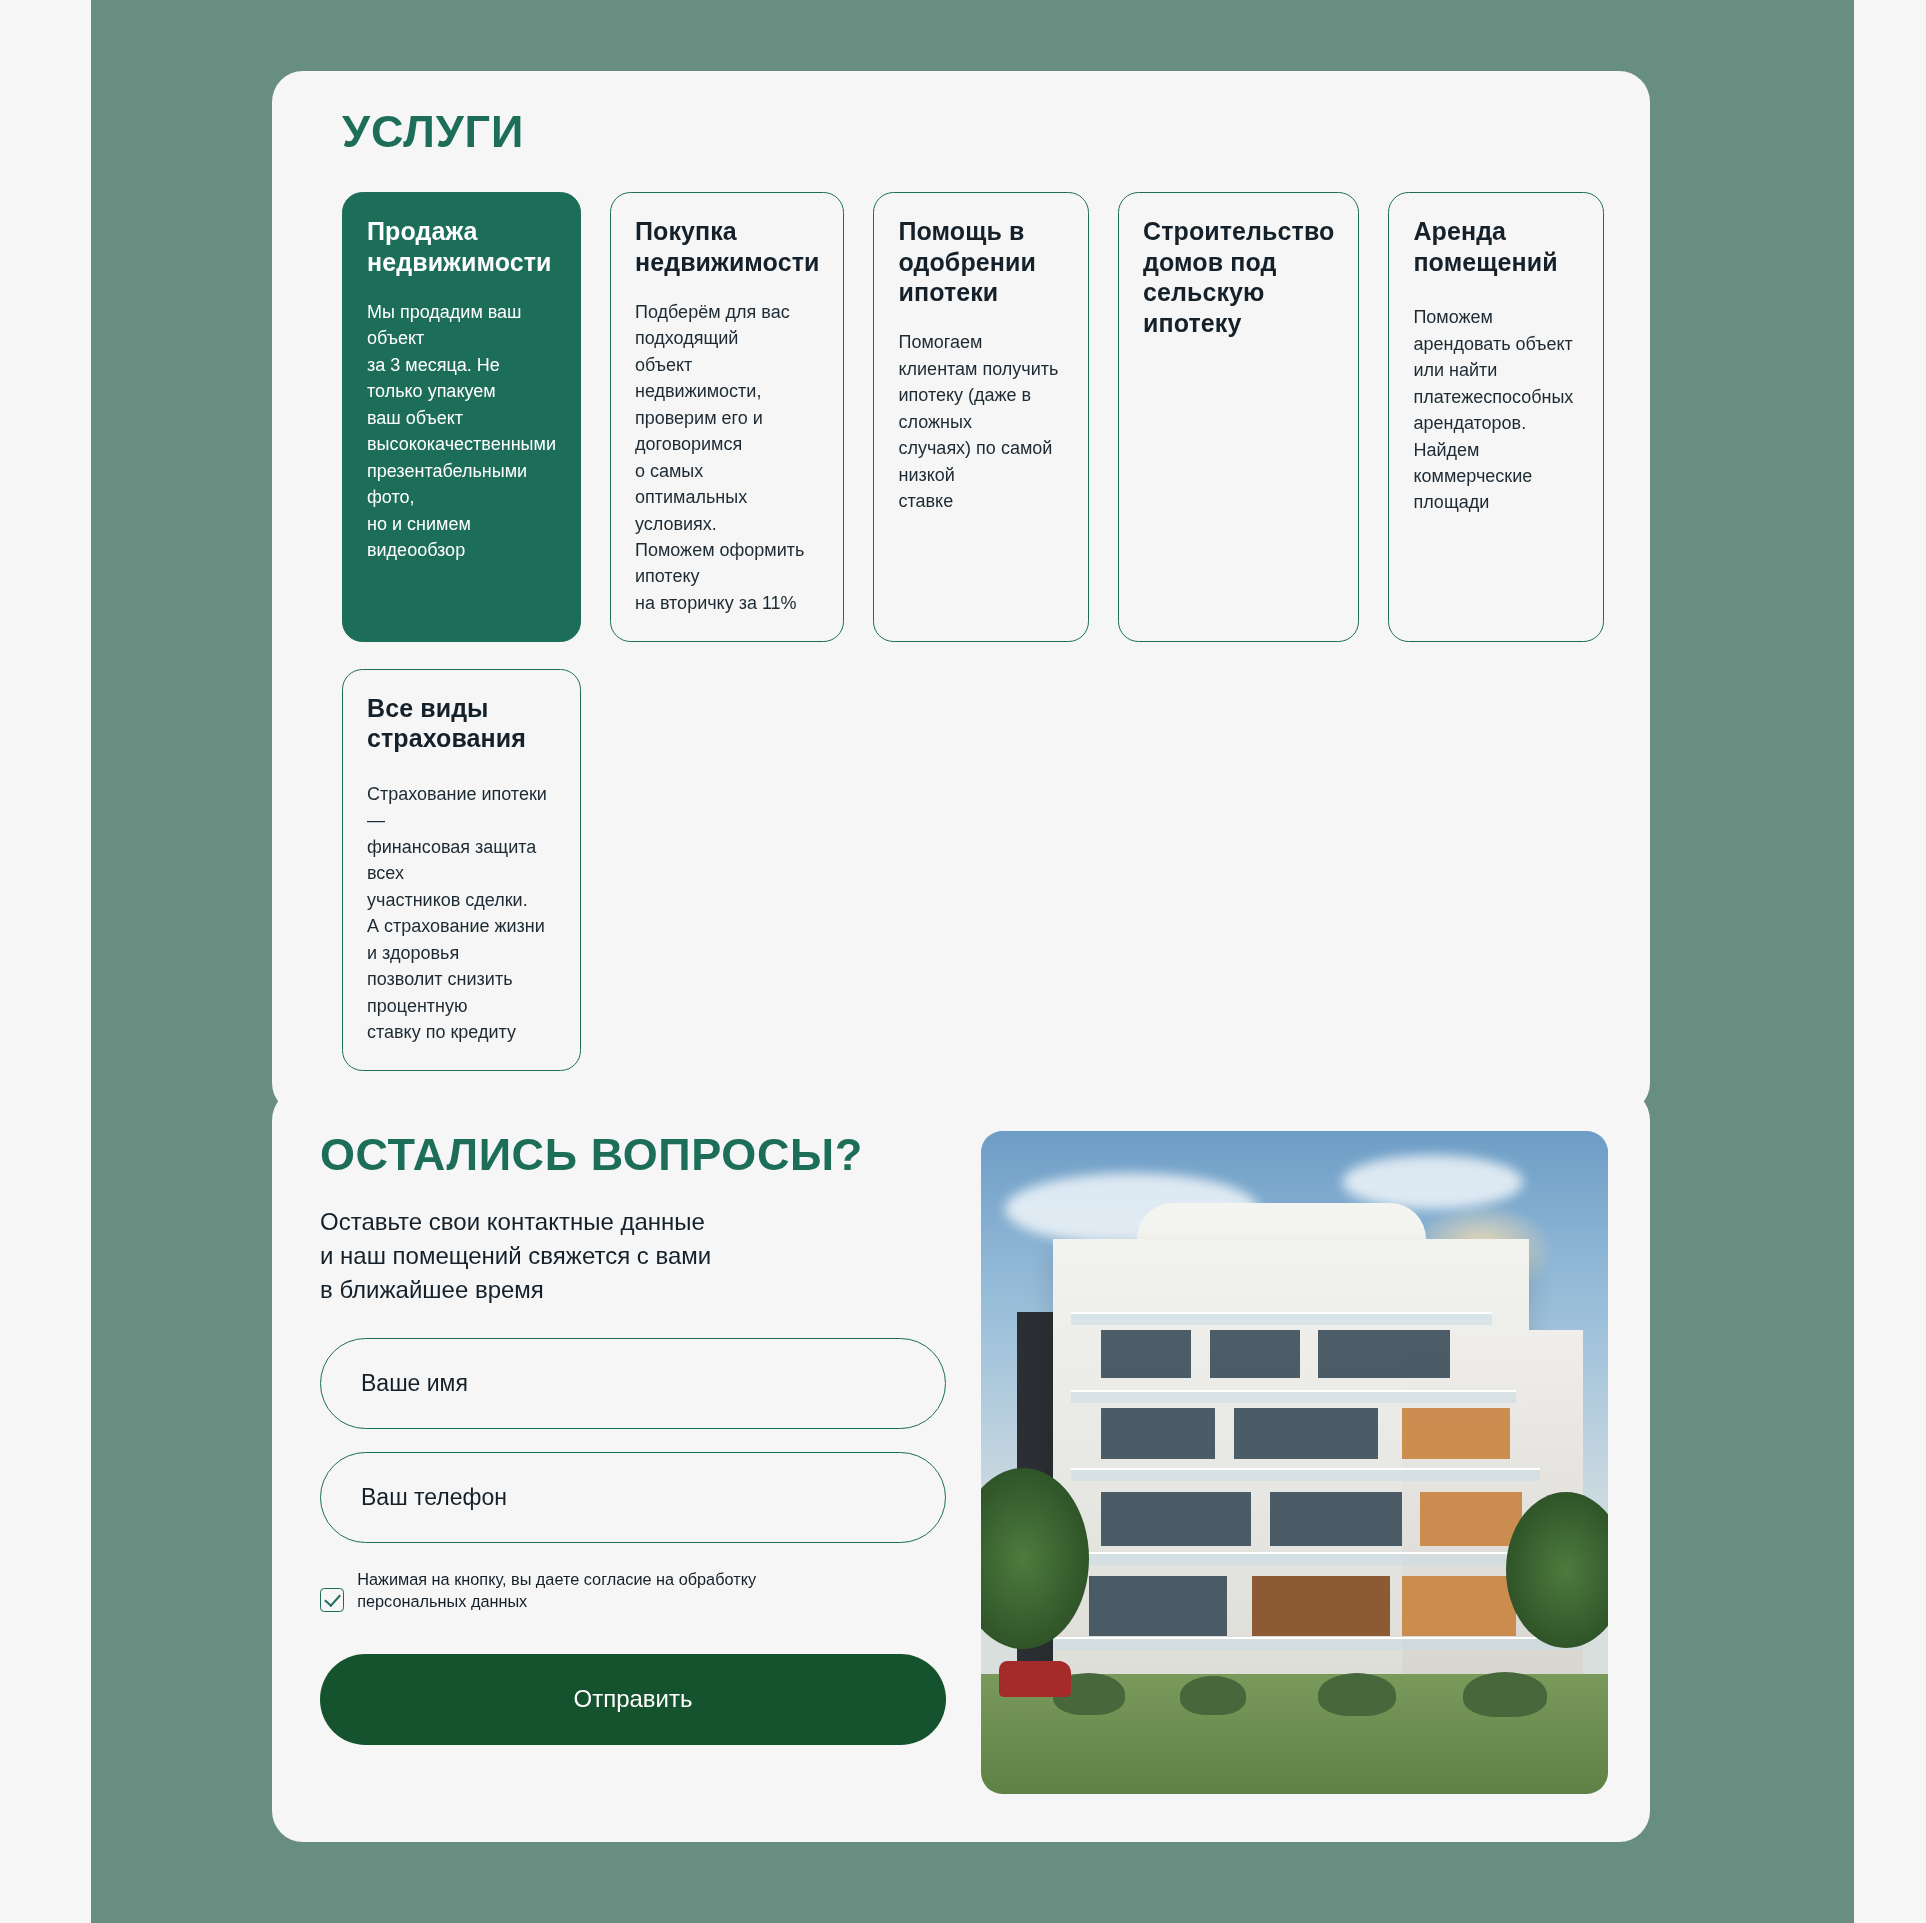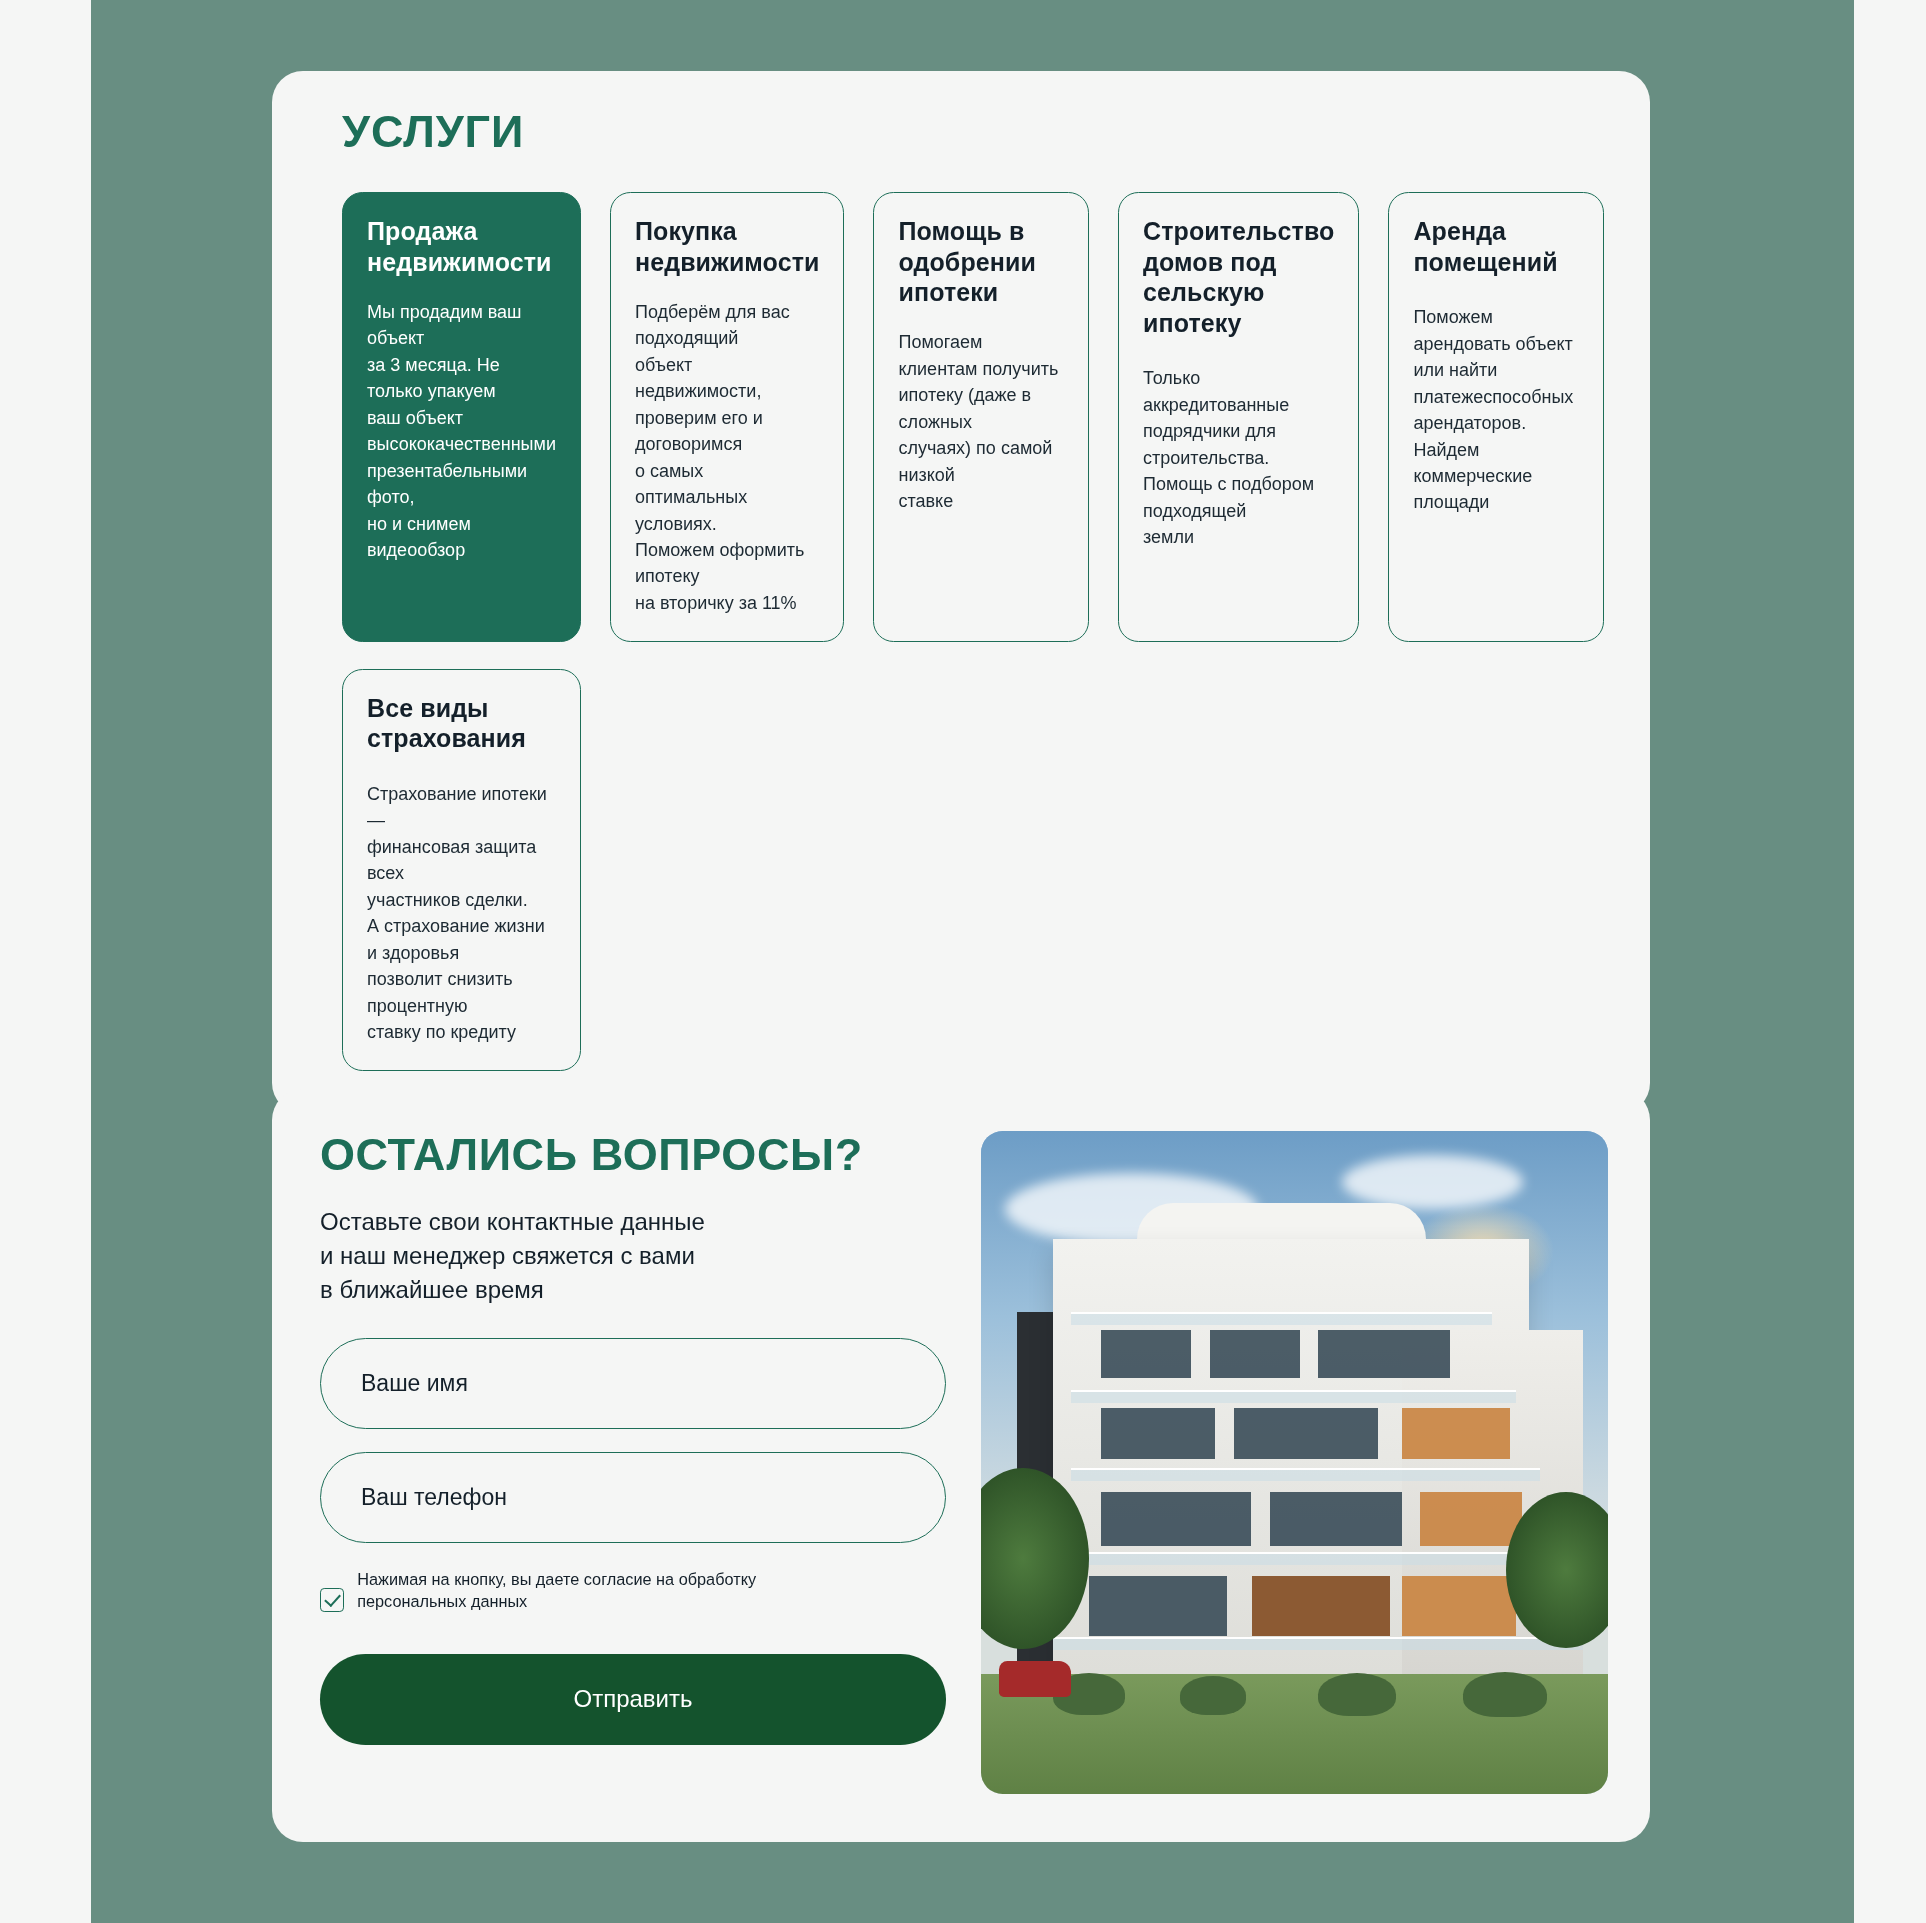--- a/index.html
+++ b/index.html
@@ -323,24 +323,20 @@
           <div class="svc-body">Помогаем клиентам получить
 ипотеку (даже в сложных
 случаях) по самой низкой
 ставке</div>
         </div>
 
         <div class="svc tall">
           <div class="svc-title">Строительство
 домов под сельскую
 ипотеку</div>
-          <div class="svc-body">Только аккредитованные
-подрядчики для строительства.
-Помощь с подбором подходящей
-земли</div>
         </div>
 
         <div class="svc tall">
           <div class="svc-title">Аренда
 помещений</div>
           <div class="svc-body">Поможем арендовать объект
 или найти платежеспособных
 арендаторов. Найдем
 коммерческие площади</div>
         </div>
@@ -357,21 +353,21 @@
         </div>
 
       </div>
     </section>
 
     <section class="questions-card">
 
       <div class="q-left">
         <h2 class="q-title">ОСТАЛИСЬ ВОПРОСЫ?</h2>
         <p class="q-sub">Оставьте свои контактные данные
-и наш менеджер свяжется с вами
+и наш помещений свяжется с вами
 в ближайшее время</p>
 
         <input class="field" type="text" placeholder="Ваше имя" style="">
 
         <input class="field second" type="text" placeholder="Ваш телефон" style="">
 
         <div class="consent">
           <div class="checkbox"></div>
           <div class="consent-text">Нажимая на кнопку, вы даете согласие на обработку
 персональных данных</div>

